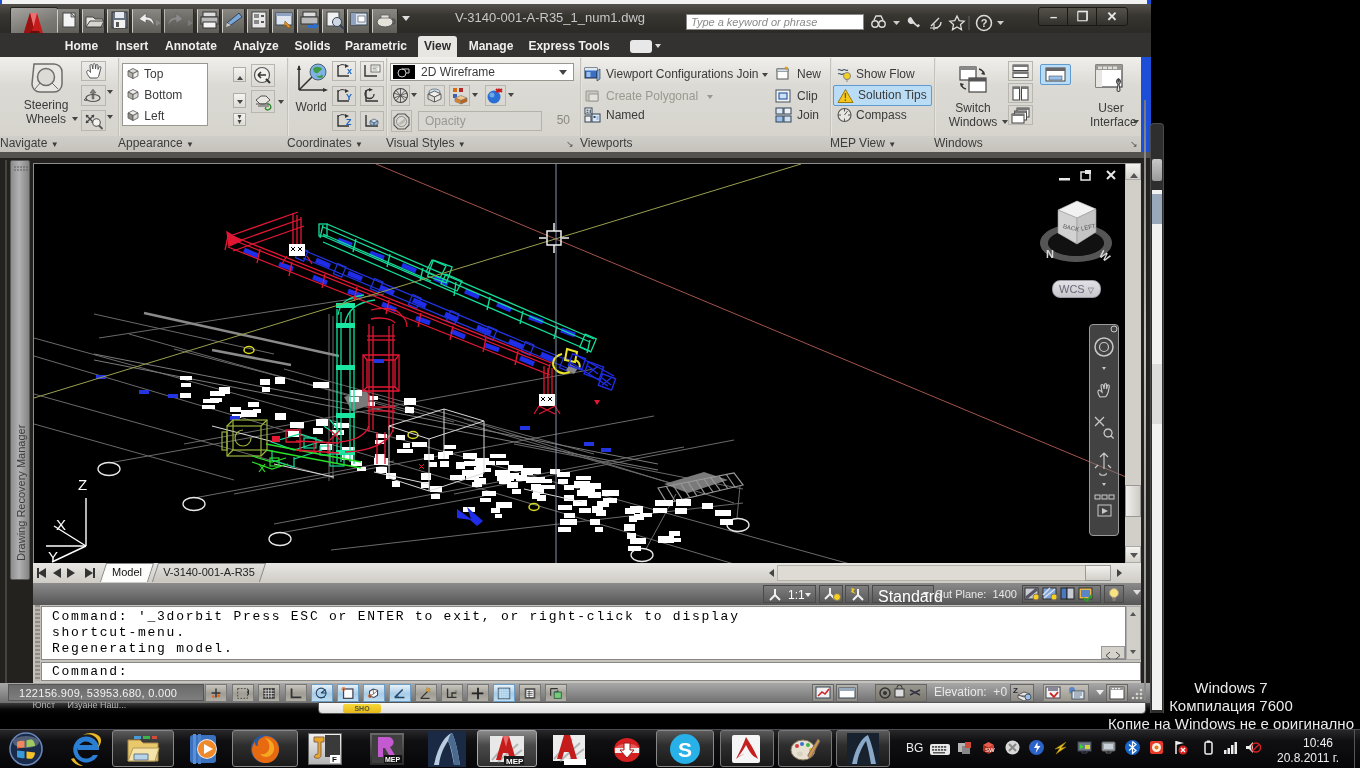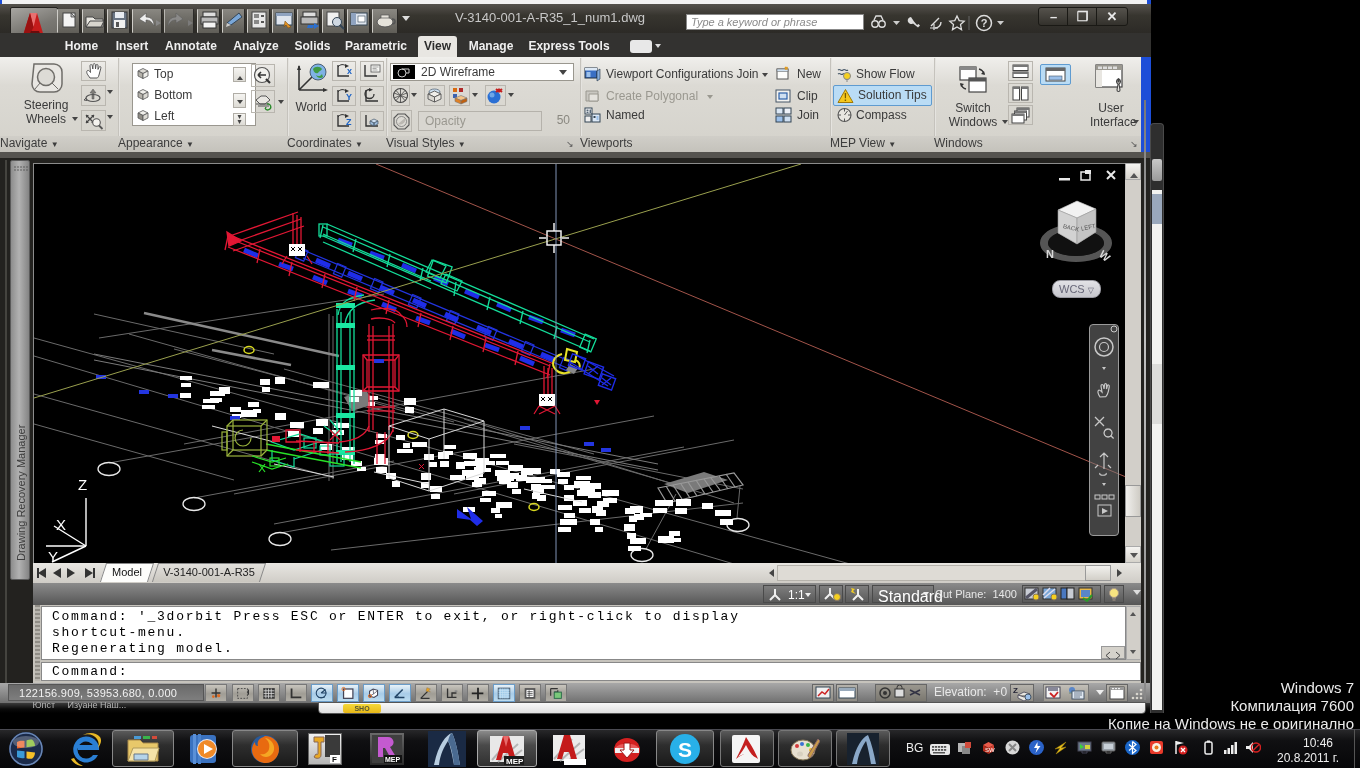--- a/index.html
+++ b/index.html
@@ -33,21 +33,21 @@
 #palette .vt{position:absolute;left:4px;top:400px;color:#3d3d3d;font-size:11px;white-space:nowrap;transform:rotate(-90deg);transform-origin:0 0}
 #drawwrap{position:absolute;left:33px;top:5px;width:1092px;height:400px;background:#000;border-top:1px solid #8c8c8c;border-left:1px solid #8c8c8c}
 #vscroll{position:absolute;left:1125px;top:5px;width:16px;height:400px;background:#d2cfc9}
 #tabsrow{position:absolute;left:33px;top:405px;width:1108px;height:20px;background:linear-gradient(#e8e6e2,#cfccc6)}
 #dstatus{position:absolute;left:33px;top:425px;width:1108px;height:22px;background:linear-gradient(#8b8b8b,#565656)}
 #cmdwin{position:absolute;left:33px;top:447px;width:1108px;height:78px;background:#c6c3bc}
 #statusbar{position:absolute;left:0;top:525px;width:1151px;height:20px;background:linear-gradient(#a8a8a8,#6f6f6f)}
 #botframe{position:absolute;left:0;top:545px;width:1151px;height:10px;background:linear-gradient(#3a3a3a,#0a0a0a 60%,#000)}
 
 #taskbar{position:absolute;left:0;top:729px;width:1360px;height:39px;background:linear-gradient(#2a2a2c,#101012 30%,#060608)}
-#watermark{position:absolute;right:6px;top:679px;color:#ebebeb;font-size:15px;text-align:right;line-height:18px}
+#watermark{position:absolute;right:6px;top:679px;color:#ebebeb;font-size:15px;text-align:center;line-height:18px}
 .tray{position:absolute;color:#eee;font-size:12px}
 </style></head>
 <body>
 <div id="root">
   <div id="watermark">Windows 7<br>Компилация 7600<br>Копие на Windows не е оригинално</div>
   <div id="appwin">
     <div id="topstrip"></div>
     <div id="titlebar"></div>
     <div id="titletext">V-3140-001-A-R35_1_num1.dwg</div>
     <div id="qat">
@@ -194,21 +194,21 @@
           </svg></div>
       <div class="abs" style="left:107px;top:33px;width:0;height:0;border:3.5px solid transparent;border-top:4.5px solid #444"></div>
       <div class="abs" style="left:81px;top:53px;width:25px;height:21px;border:1px solid #b9b6af"><svg width="23" height="19" viewBox="0 0 23 19">
             <path d="M4 4 l8 8 M12 4 l-8 8" stroke="#444" stroke-width="1.3"></path>
             <path d="M4 4 l3 0 -3 3 z M12 4 l-3 0 3 3 z M4 12 l3 0 -3 -3 z M12 12 l-3 0 3 -3 z" fill="#444"></path>
             <circle cx="14.5" cy="11.5" r="3.8" fill="#f5f3ef" stroke="#555" stroke-width="1.1"></circle>
             <path d="M17 14.5 l3.5 3.5" stroke="#555" stroke-width="1.8"></path>
           </svg></div>
       <div class="abs" style="left:107px;top:58px;width:0;height:0;border:3.5px solid transparent;border-top:4.5px solid #444"></div>
 
-      <div class="abs" style="left:132px;top:6px;width:124px;height:63px;background:#fff;border:1px solid #9a978f">
+      <div class="abs" style="left:122px;top:6px;width:86px;height:63px;background:#fff;border:1px solid #9a978f">
         <div class="rbtxt" style="padding:2px 0 0 2px;height:21px"><svg width="16" height="15" viewBox="0 0 16 15" style="vertical-align:-3px">
               <path d="M3 5 l5 -2.5 5 2.5 -5 2.5 z" fill="#dcdad4" stroke="#555" stroke-width=".8"></path>
               <path d="M3 5 v5 l5 2.5 v-5 z" fill="#b5b2aa" stroke="#555" stroke-width=".8"></path>
               <path d="M13 5 v5 l-5 2.5 v-5 z" fill="#efeeea" stroke="#555" stroke-width=".8"></path>
             </svg> Top</div>
         <div class="rbtxt" style="padding:2px 0 0 2px;height:21px"><svg width="16" height="15" viewBox="0 0 16 15" style="vertical-align:-3px">
               <path d="M3 5 l5 -2.5 5 2.5 -5 2.5 z" fill="#efeeea" stroke="#555" stroke-width=".8"></path>
               <path d="M3 5 v5 l5 2.5 v-5 z" fill="#b5b2aa" stroke="#555" stroke-width=".8"></path>
               <path d="M13 5 v5 l-5 2.5 v-5 z" fill="#dcdad4" stroke="#555" stroke-width=".8"></path>
             </svg> Bottom</div>

